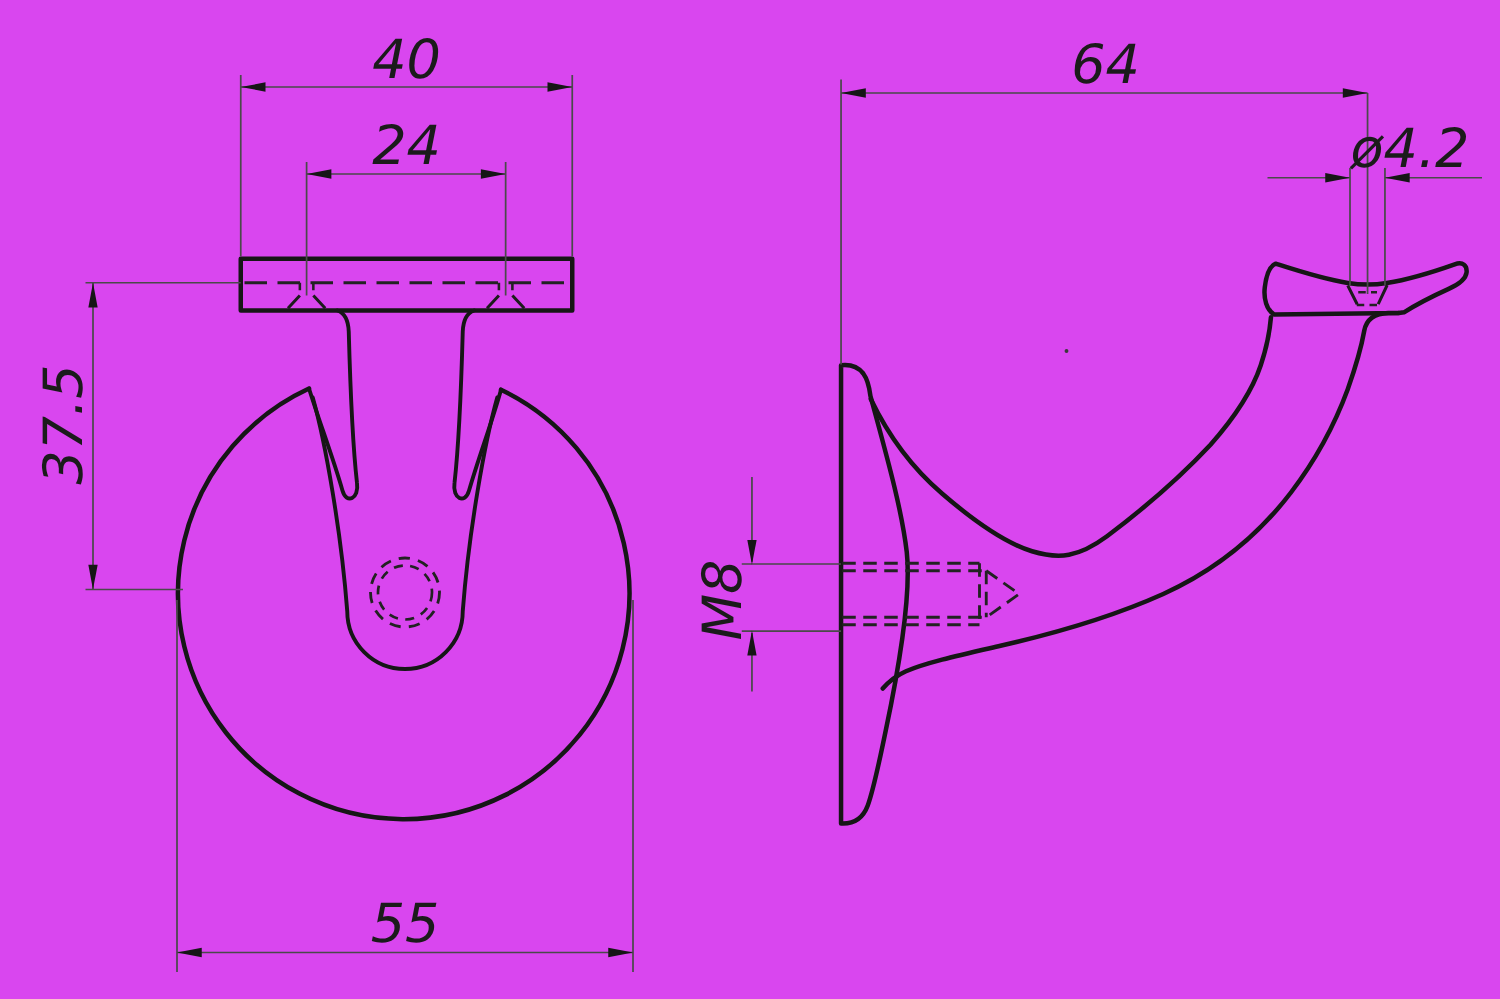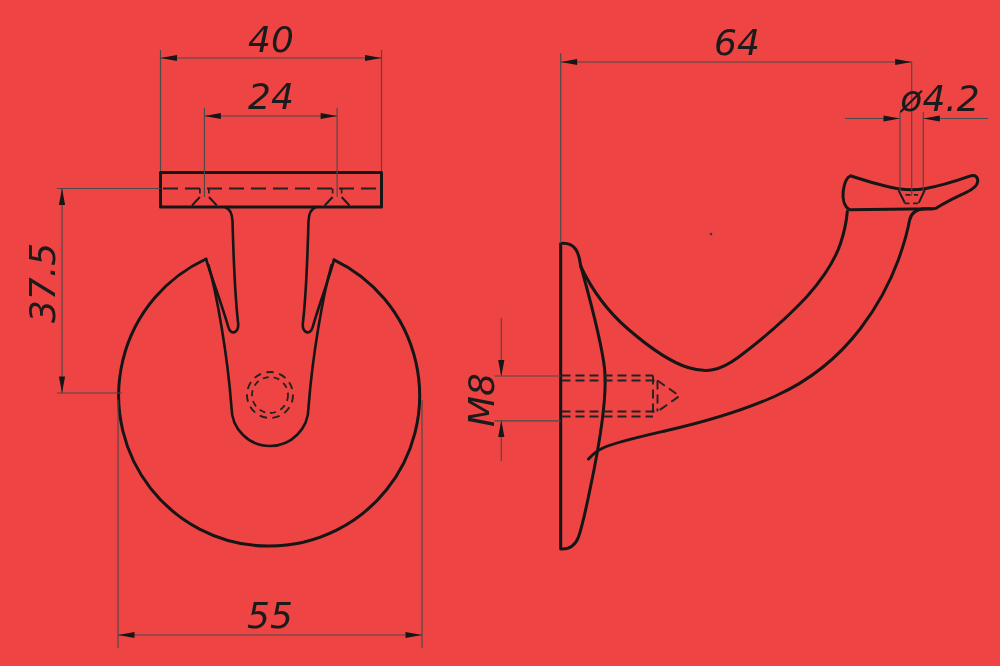--- a/index.html
+++ b/index.html
@@ -1,16 +1,16 @@
 <!DOCTYPE html>
 <html><head>
 <meta charset="utf-8">
 <style>
   html,body { margin:0; padding:0; background:#ffffff; }
-  #canvas { position:relative; width:1000px; height:666px; background:#ef4444; overflow:hidden; }
+  #canvas { position:relative; width:1000px; height:666px; background:#d946ef; overflow:hidden; }
   svg { display:block; }
   
   .t  { fill:none; stroke:#161616; stroke-width:3;   stroke-linecap:round; stroke-linejoin:round; }
   .t2 { fill:none; stroke:#161616; stroke-width:2.6; stroke-linecap:round; stroke-linejoin:round; }
   .m  { fill:none; stroke:#1c1c1c; stroke-width:2; stroke-linecap:butt; }
   .n  { fill:none; stroke:#4a4a4a; stroke-width:1.15; stroke-linecap:butt; }
   .h  { fill:none; stroke:#222222; stroke-width:1.9; stroke-dasharray:9 5; }
   .h2 { fill:none; stroke:#222222; stroke-width:1.7; stroke-dasharray:5 3.5; }
   .c  { fill:none; stroke:#222222; stroke-width:2;   stroke-dasharray:15 7; }
   .hc1{ fill:none; stroke:#222222; stroke-width:1.9; stroke-dasharray:7.5 5.5; }

